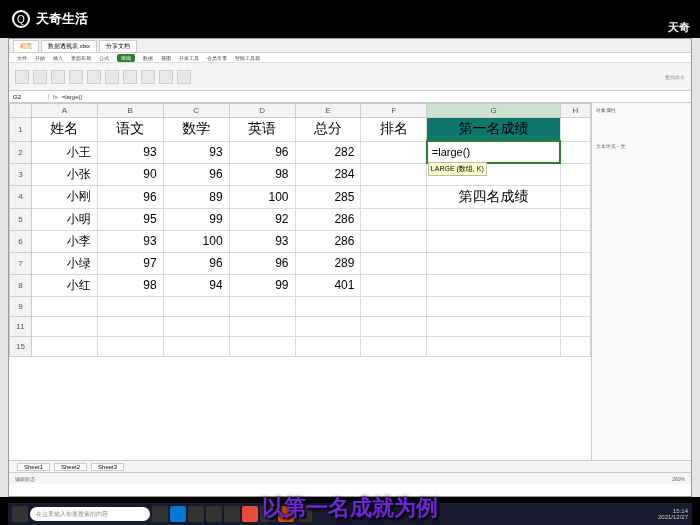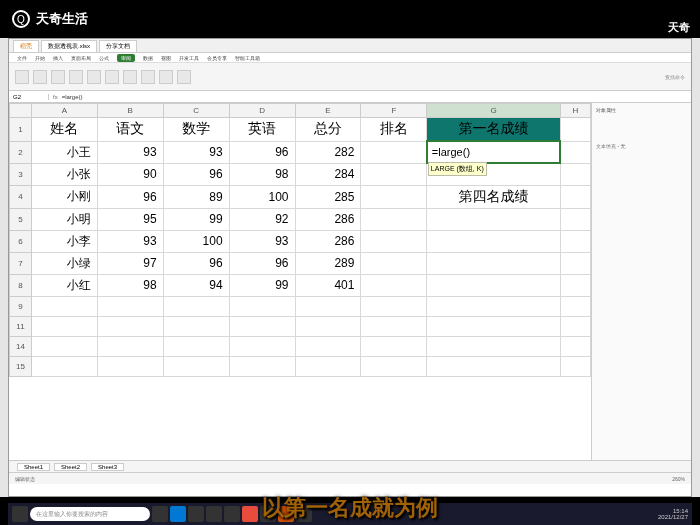--- a/index.html
+++ b/index.html
@@ -35,21 +35,21 @@
 .g2-cell{border:2px solid #2e7d32;background:#fff;font-family:Arial;font-size:11px;text-align:left;padding-left:4px;position:relative}
 .hint{position:absolute;top:20px;left:0;background:#ffffcc;border:1px solid #bba;font-size:7px;padding:1px 2px;white-space:nowrap}
 .sheet-tabs{height:12px;border-top:1px solid #ccc;display:flex;align-items:center;font-size:6px;padding-left:8px;gap:4px;background:#f5f5f5}
 .sheet-tab{background:#fff;padding:0 6px;border:1px solid #ccc}
 .status-bar{height:12px;border-top:1px solid #ccc;background:#f5f5f5;font-size:5px;display:flex;align-items:center;padding:0 6px;color:#666}
 .zoom{margin-left:auto}
 .taskbar{position:absolute;bottom:0;left:8px;right:8px;height:22px;background:#1a1a2e;display:flex;align-items:center;padding:0 4px;gap:2px}
 .tb-item{width:16px;height:16px;background:#333;border-radius:2px}
 .tb-search{flex:0 0 120px;height:14px;background:#fff;border-radius:7px;font-size:6px;color:#888;display:flex;align-items:center;padding-left:6px}
 .tb-time{margin-left:auto;color:#ccc;font-size:6px;text-align:right;line-height:1}
-.subtitle{position:absolute;bottom:2px;left:0;right:0;text-align:center;color:#a16207;font-size:22px;font-weight:bold;text-shadow:0 0 4px #000,2px 2px 2px #000;z-index:10;pointer-events:none}
+.subtitle{position:absolute;bottom:2px;left:0;right:0;text-align:center;color:#6d28d9;font-size:22px;font-weight:bold;text-shadow:0 0 4px #000,2px 2px 2px #000;z-index:10;pointer-events:none}
 .bottom-black{position:absolute;bottom:0;left:0;right:0;height:28px;background:#000}
 </style>
 </head>
 <body>
 
 <div class="topbar">
   <span class="logo-circle">Q</span>
   <span class="logo-text">天奇生活</span>
   <span class="brand-right">天奇</span>
 </div>
@@ -210,31 +210,20 @@
               <td></td>
               <td></td>
               <td></td>
               <td></td>
               <td></td>
               <td></td>
               <td></td>
               <td></td>
             </tr>
         <tr>
-              <td class="row-header">14</td>
-              <td></td>
-              <td></td>
-              <td></td>
-              <td></td>
-              <td></td>
-              <td></td>
-              <td></td>
-              <td></td>
-            </tr>
-        <tr>
               <td class="row-header">15</td>
               <td></td>
               <td></td>
               <td></td>
               <td></td>
               <td></td>
               <td></td>
               <td></td>
               <td></td>
             </tr>

